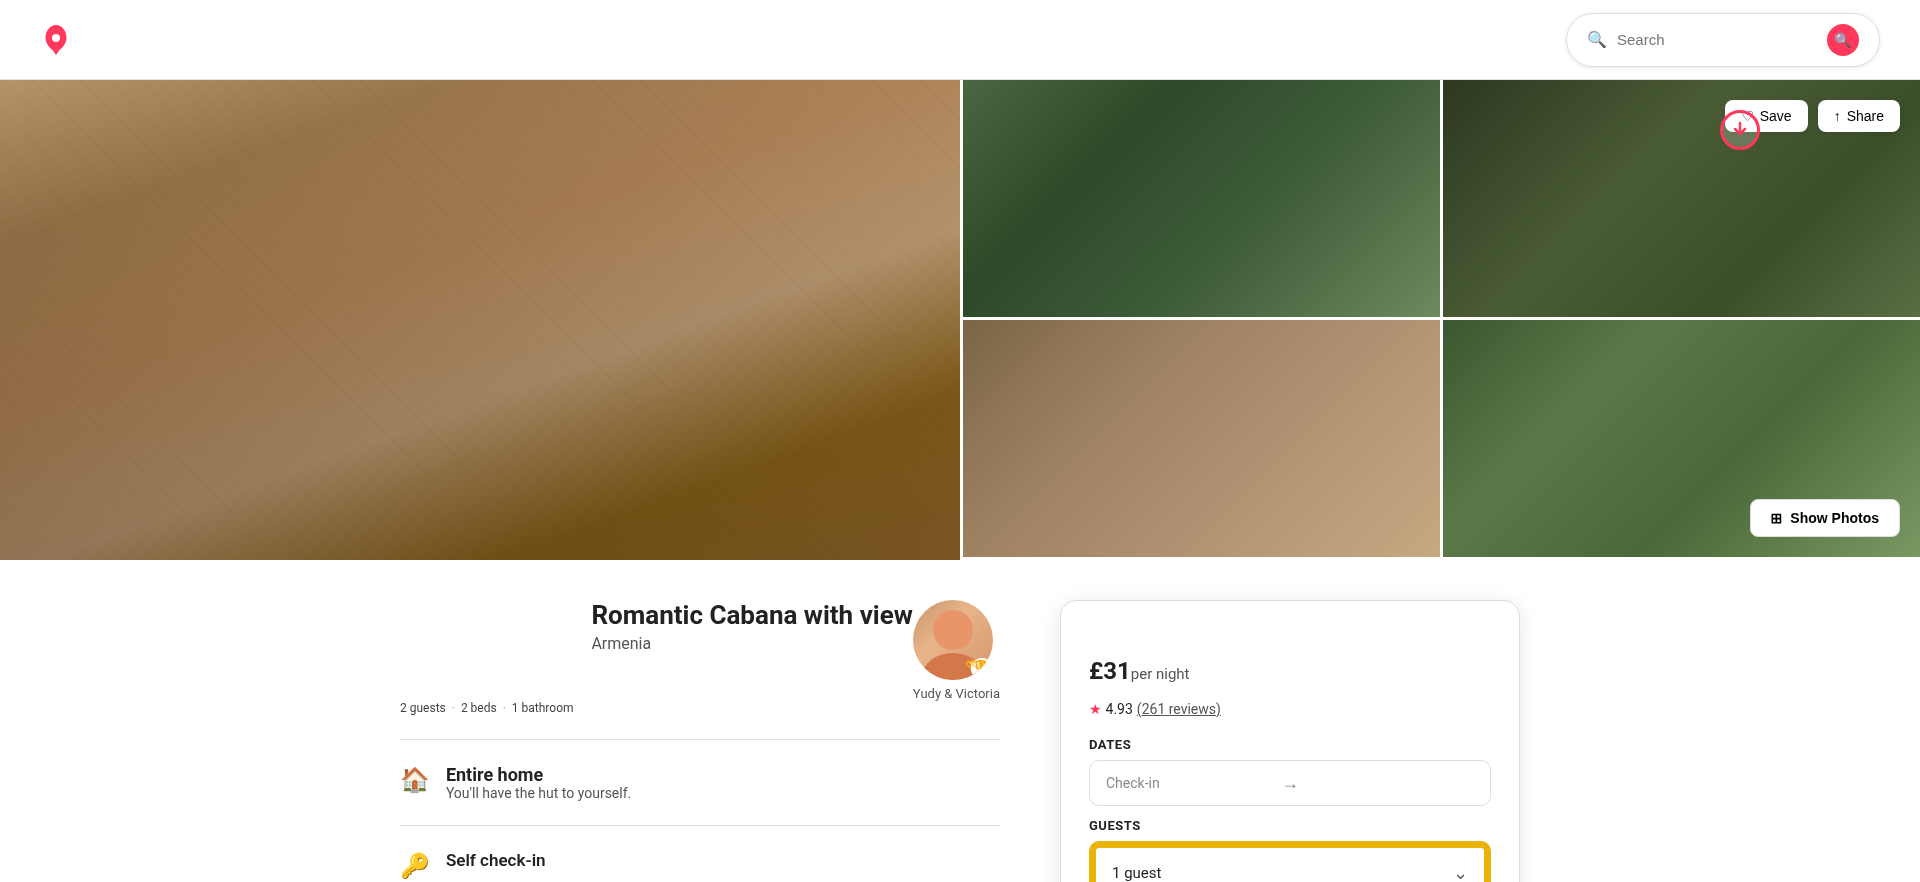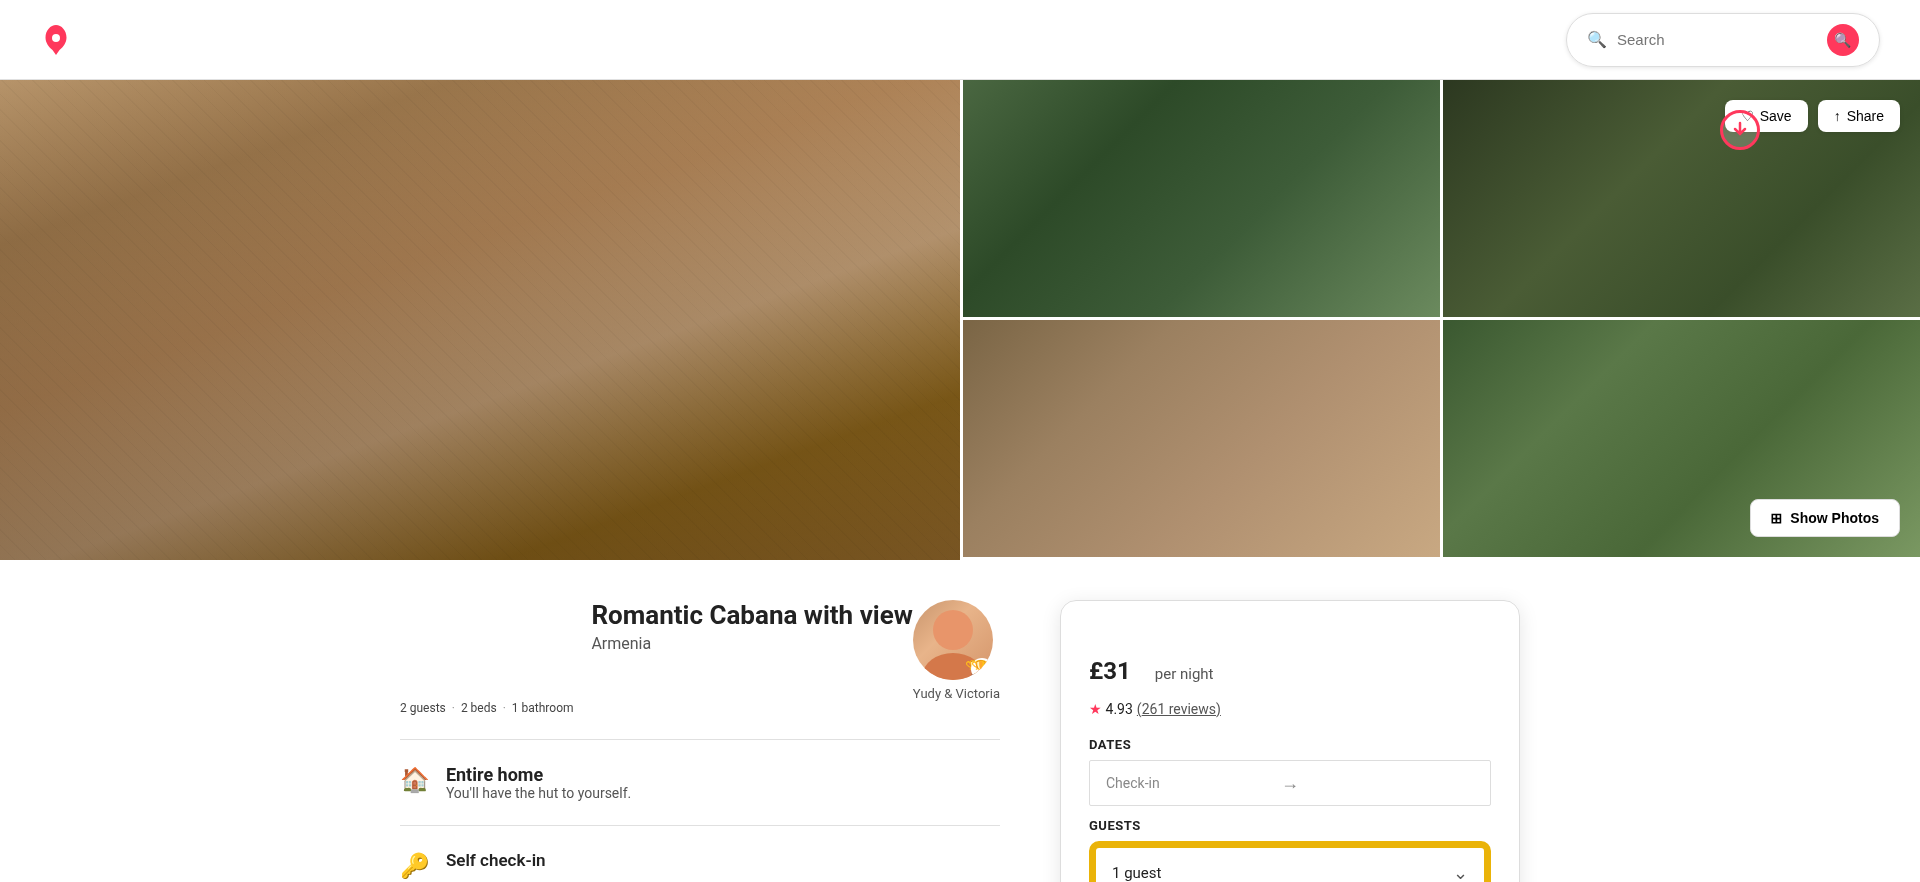--- a/index.html
+++ b/index.html
@@ -336,21 +336,21 @@
     
     .booking-card {
       border: 1px solid #ddd;
       border-radius: 16px;
       padding: 28px;
       box-shadow: 0 4px 20px rgba(0,0,0,0.1);
     }
     .price-row {
       display: flex;
       align-items: baseline;
-      gap: 24px;
+      gap: 0;
       margin-bottom: 16px;
     }
     .price-amount {
       font-size: 24px;
       font-weight: 700;
     }
     .price-per {
       font-size: 15px;
       color: #555;
       margin-top: 36px;
@@ -370,21 +370,21 @@
       font-weight: 700;
       text-transform: uppercase;
       letter-spacing: 0.5px;
       margin-bottom: 8px;
     }
     .dates-inputs {
       display: grid;
       grid-template-columns: 1fr auto 1fr;
       align-items: center;
       border: 1px solid #ddd;
-      border-radius: 2px;
+      border-radius: 10px;
       overflow: hidden;
       margin-bottom: 12px;
     }
     .date-input {
       padding: 14px 16px;
       font-size: 14px;
       color: #888;
       cursor: pointer;
     }
     .date-arrow {

